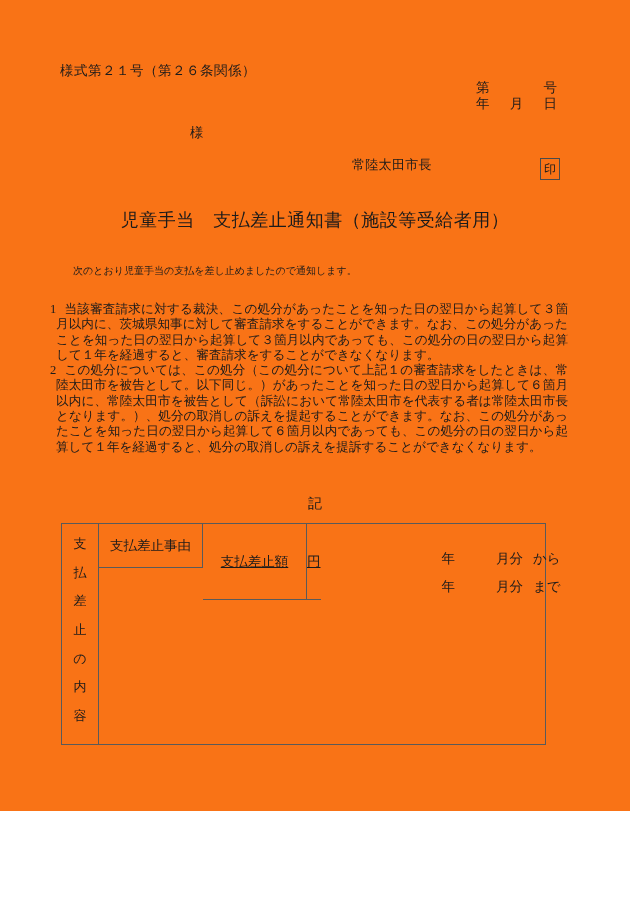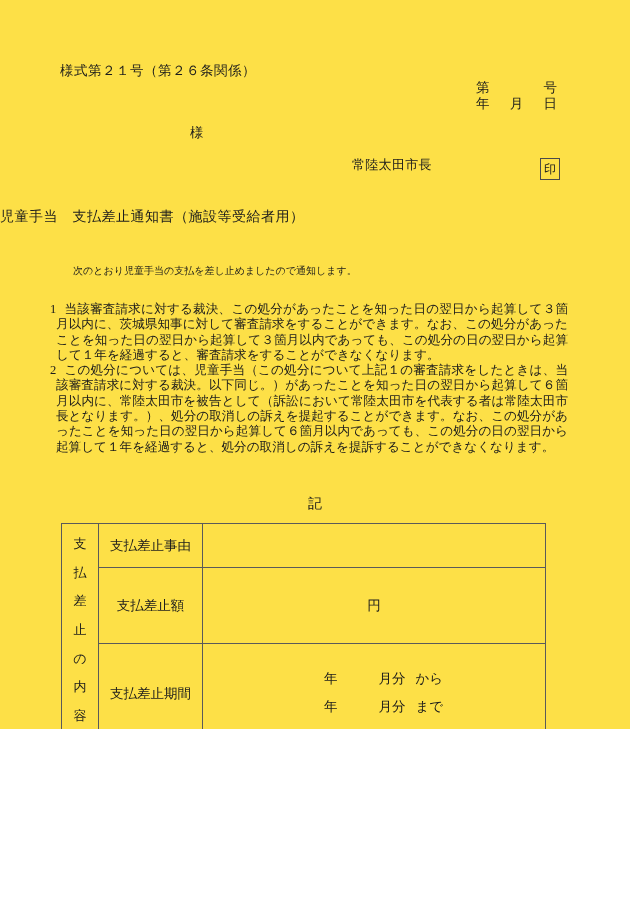--- a/index.html
+++ b/index.html
@@ -1,20 +1,20 @@
 <!DOCTYPE html>
 <html lang="ja"><head>
 <meta charset="utf-8">
 <style>
   html, body { margin: 0; padding: 0; background: #ffffff; }
   .page {
     position: relative;
     width: 630px;
-    height: 729px;
-    background: #fde047;
+    height: 811px;
+    background: #f97316;
     color: #1b1b1b;
     font-family: "Liberation Serif", "DejaVu Serif", serif;
     overflow: hidden;
   }
   .abs { position: absolute; }
 
   .form-number { left: 60px; top: 62px; font-size: 13.5px; letter-spacing: 0.5px; white-space: nowrap; }
 
   .doc-meta { left: 476px; top: 80px; width: 81px; font-size: 13.5px; line-height: 15.5px; }
   .meta-line { display: flex; justify-content: space-between; }
@@ -22,45 +22,45 @@
   .addressee { left: 190px; top: 124px; font-size: 13.5px; }
   .issuer { left: 352px; top: 156px; font-size: 13px; letter-spacing: 0.3px; white-space: nowrap; font-family: Liberation Mono, monospace; }
 
   .seal-box {
     left: 540px; top: 158px; width: 20px; height: 22px;
     border: 1px solid #4a4a4a; box-sizing: border-box;
     display: flex; align-items: center; justify-content: center;
     font-size: 12px;
   }
 
-  .title { left: 0; top: 208px; width: 100%; text-align: left; font-size: 14px; letter-spacing: 0.5px; white-space: nowrap; }
+  .title { left: 0; top: 208px; width: 100%; text-align: center; font-size: 18px; letter-spacing: 0.5px; white-space: nowrap; }
 
   .intro { left: 73px; top: 264px; font-size: 10px; white-space: nowrap; }
 
   .notes { left: 50px; top: 302px; width: 518px; font-size: 12.6px; line-height: 15.3px; text-align: justify; }
   .note { text-indent: -6px; padding-left: 6px; }
   .note-gap { display: inline-block; width: 8px; }
 
   .record-heading { left: 0; top: 495px; width: 100%; text-align: center; font-size: 14px; }
 
   .detail-table {
     left: 61px; top: 523px; width: 485px; height: 222px;
     border: 1px solid #5a5a5a; box-sizing: border-box;
     display: flex;
   }
   .vert-header {
     width: 37px; border-right: 1px solid #5a5a5a; box-sizing: border-box;
     display: flex; flex-direction: column; align-items: center; justify-content: space-between;
     padding: 11px 0 19px; font-size: 13px;
   }
-  .table-main { flex: 1; display: flex; flex-direction: column; min-width: 0; }
+  .table-main { flex: 1; display: flex; flex-direction: row; min-width: 0; }
   .trow { display: flex; border-bottom: 1px solid #5a5a5a; box-sizing: border-box; }
   .trow.last { border-bottom: none; flex: 1; }
   .row-reason { height: 44px; }
-  .row-amount { height: 76px; }
+  .row-amount { height: 76px; text-decoration: underline; }
   .tlabel {
     width: 104px; border-right: 1px solid #5a5a5a; box-sizing: border-box;
     display: flex; align-items: center; justify-content: center;
     font-size: 13.5px; white-space: nowrap;
   }
   .tvalue { flex: 1; position: relative; font-size: 13.5px; }
   .tvalue.center { display: flex; align-items: center; justify-content: center; }
 
   .period-line { position: absolute; left: 121px; white-space: nowrap; font-family: Liberation Mono, monospace; }
   .period-from { top: 26px; }
@@ -97,21 +97,21 @@
 
   <div class="abs title">児童手当　支払差止通知書（施設等受給者用）</div>
 
   <div class="abs intro">次のとおり児童手当の支払を差し止めましたので通知します。</div>
 
   <div class="abs notes">
     <div class="note">
       <span class="note-num">1</span><span class="note-gap"></span><span class="note-text">当該審査請求に対する裁決、この処分があったことを知った日の翌日から起算して３箇月以内に、茨城県知事に対して審査請求をすることができます。なお、この処分があったことを知った日の翌日から起算して３箇月以内であっても、この処分の日の翌日から起算して１年を経過すると、審査請求をすることができなくなります。</span>
     </div>
     <div class="note">
-      <span class="note-num">2</span><span class="note-gap"></span><span class="note-text">この処分については、児童手当（この処分について上記１の審査請求をしたときは、当該審査請求に対する裁決。以下同じ。）があったことを知った日の翌日から起算して６箇月以内に、常陸太田市を被告として（訴訟において常陸太田市を代表する者は常陸太田市長となります。）、処分の取消しの訴えを提起することができます。なお、この処分があったことを知った日の翌日から起算して６箇月以内であっても、この処分の日の翌日から起算して１年を経過すると、処分の取消しの訴えを提訴することができなくなります。</span>
+      <span class="note-num">2</span><span class="note-gap"></span><span class="note-text">この処分については、この処分（この処分について上記１の審査請求をしたときは、常陸太田市を被告として。以下同じ。）があったことを知った日の翌日から起算して６箇月以内に、常陸太田市を被告として（訴訟において常陸太田市を代表する者は常陸太田市長となります。）、処分の取消しの訴えを提起することができます。なお、この処分があったことを知った日の翌日から起算して６箇月以内であっても、この処分の日の翌日から起算して１年を経過すると、処分の取消しの訴えを提訴することができなくなります。</span>
     </div>
   </div>
 
   <div class="abs record-heading">記</div>
 
   <div class="abs detail-table">
 
     <div class="vert-header">
       <span>支</span>
       <span>払</span>
@@ -132,21 +132,20 @@
       </div>
 
       <div class="trow row-amount">
         <div class="tlabel">支払差止額</div>
         <div class="tvalue center">
           <span>円</span>
         </div>
       </div>
 
       <div class="trow last row-period">
-        <div class="tlabel">支払差止期間</div>
         <div class="tvalue">
           <div class="period-line period-from">
             <span>年</span><span class="gap-wide"></span><span>月分</span><span class="gap-narrow"></span><span>から</span>
           </div>
           <div class="period-line period-to">
             <span>年</span><span class="gap-wide"></span><span>月分</span><span class="gap-narrow"></span><span>まで</span>
           </div>
         </div>
       </div>
 

